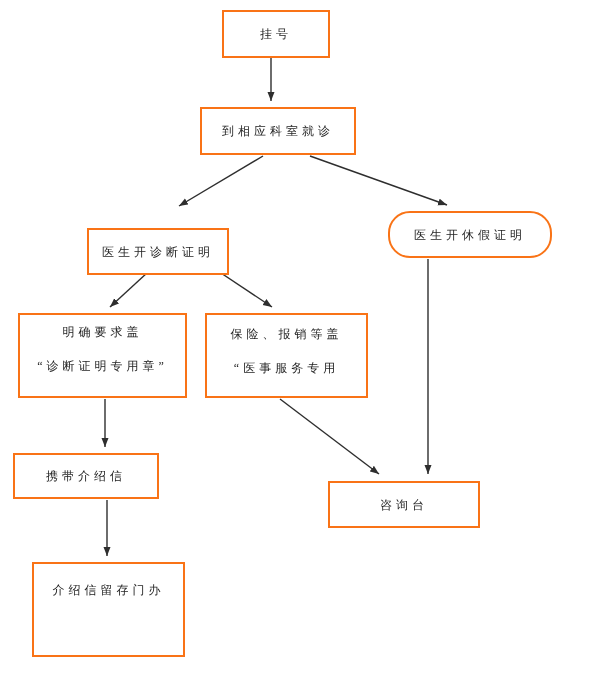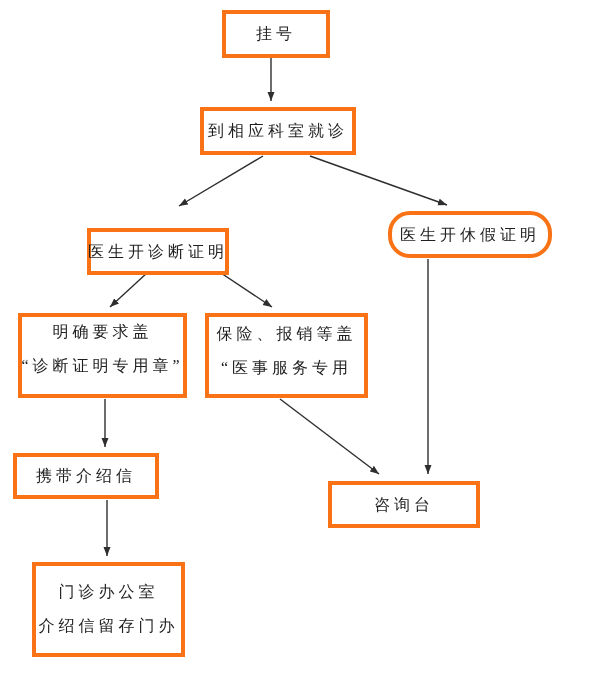--- a/index.html
+++ b/index.html
@@ -19,28 +19,28 @@
     position: absolute;
     left: 0;
     top: 0;
     width: 600px;
     height: 673px;
     pointer-events: none;
   }
   .node {
     position: absolute;
     box-sizing: border-box;
-    border: 4px solid #f97316;
+    border: 2px solid #f97316;
     background: #ffffff;
     display: flex;
     flex-direction: column;
     align-items: center;
     justify-content: center;
     color: #1f1f1f;
-    font-size: 16px;
+    font-size: 12px;
     letter-spacing: 4px;
     text-align: center;
     line-height: 22px;
   }
   .node .line {
     display: block;
     white-space: nowrap;
   }
   .node.two-line .line {
     line-height: 34px;
@@ -107,21 +107,20 @@
   <div class="node two-line n-insurance-seal">
     <span class="line">保险、报销等盖</span>
     <span class="line">“医事服务专用</span>
   </div>
 
   <div class="node n-carry-letter">
     <span class="line">携带介绍信</span>
   </div>
 
   <div class="node two-line n-outpatient">
-    <span class="line">门诊办公室</span>
     <span class="line">介绍信留存门办</span>
   </div>
 
   <div class="node n-info-desk">
     <span class="line">咨询台</span>
   </div>
 
 </div>
 
 </body></html>

